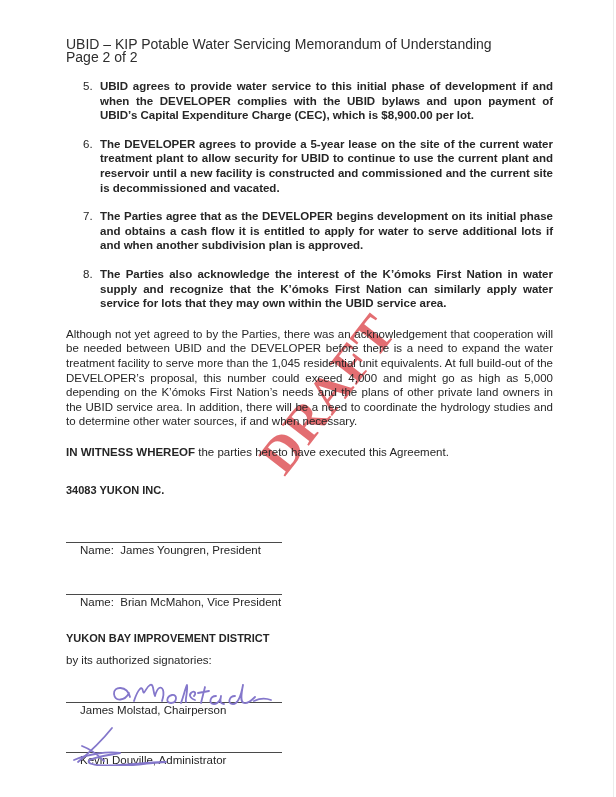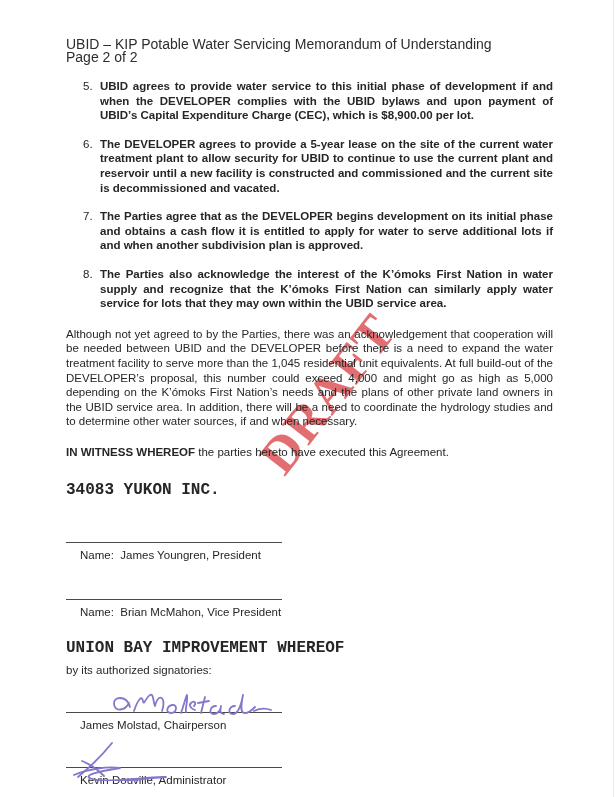--- a/index.html
+++ b/index.html
@@ -13,27 +13,27 @@
   .content { position:relative; width:487px; margin-left:66px; padding-top:38px; font-size:11.5px; line-height:14.6px; }
   .doc-header { font-size:14px; line-height:13px; color:#2e2e2e; }
   .mou-list { margin-top:15px; list-style:none; }
   .mou-item { display:flex; }
   .mou-item + .mou-item { margin-top:14px; }
   .mou-num { width:34px; padding-left:17px; flex:0 0 34px; }
   .mou-text { flex:1; text-align:justify;font-weight:bold; }
   .para { margin-top:16px; text-align:justify; }
   .witness { margin-top:16px; }
   .bold { font-weight:bold; }
-  .company { margin-top:24px; font-weight:bold; font-size:16px;font-family:Liberation Mono, monospace; }
+  .company { margin-top:24px; font-weight:bold; font-size:11px; }
   .by-line { margin-top:7px; }
   .sig-block { position:relative; }
   .sig-line { width:216px; border-bottom:1px solid #4a4a4a; }
   .sig-line-1 { margin-top:44px; }
   .sig-line-2 { margin-top:36px; }
-  .name-label { margin-top:5px; white-space:pre-wrap;padding-left:14px; }
+  .name-label { white-space:pre-wrap;padding-left:14px; }
   .company-2 { margin-top:22px; }
   .hand-sig { display:block; position:relative; }
   .sig-carol { margin:10px 0 -9px 42px; }
   .sig-kevin { margin:6px 0 -14px 0px; }
   .ink { stroke:#8477cb; fill:none; stroke-width:1.8; stroke-linecap:round; stroke-linejoin:round; }
   .watermark {
     position:absolute; left:236px; top:366px; width:180px;
     font-family:"Liberation Serif","DejaVu Serif",serif;
     font-weight:bold; font-size:52px; letter-spacing:1px;
     transform:rotate(-52deg);
@@ -86,21 +86,21 @@
     <div class="sig-block">
       <div class="sig-line sig-line-1"></div>
       <div class="name-label">Name:  James Youngren, President</div>
     </div>
 
     <div class="sig-block">
       <div class="sig-line sig-line-2"></div>
       <div class="name-label">Name:  Brian McMahon, Vice President</div>
     </div>
 
-    <div class="company company-2">UNION BAY IMPROVEMENT WHEREOF</div>
+    <div class="company company-2">YUKON BAY IMPROVEMENT DISTRICT</div>
     <div class="by-line">by its authorized signatories:</div>
 
     <div class="sig-block">
       <svg class="hand-sig sig-carol" width="175" height="34" viewBox="0 0 175 34">
         <path class="ink" d="M22,20 C19,8 5,9 6,17 C7,25 17,24 21,16" style="stroke: rgb(132, 119, 203);"></path>
         <path class="ink" d="M26,24 C30,12 34,8 35,14 C36,19 38,10 42,8 C46,6 45,16 47,19 C49,11 53,8 55,13 C56,16 55,21 54,24" style="stroke: rgb(132, 119, 203);"></path>
         <path class="ink" d="M64,18 c-5,1 -7,8 -1,8 c6,0 7,-9 1,-8" style="stroke: rgb(132, 119, 203);"></path>
         <path class="ink" d="M73,26 c3,-8 4,-14 6,-18 c1,6 -2,14 -1,17" style="stroke: rgb(132, 119, 203);"></path>
         <path class="ink" d="M86,19 c3,-3 0,-6 -3,-3 c-3,3 1,6 4,7" style="stroke: rgb(132, 119, 203);"></path>
         <path class="ink" d="M97,10 l-4,16 M90,16 l11,-2" style="stroke: rgb(132, 119, 203);"></path>

